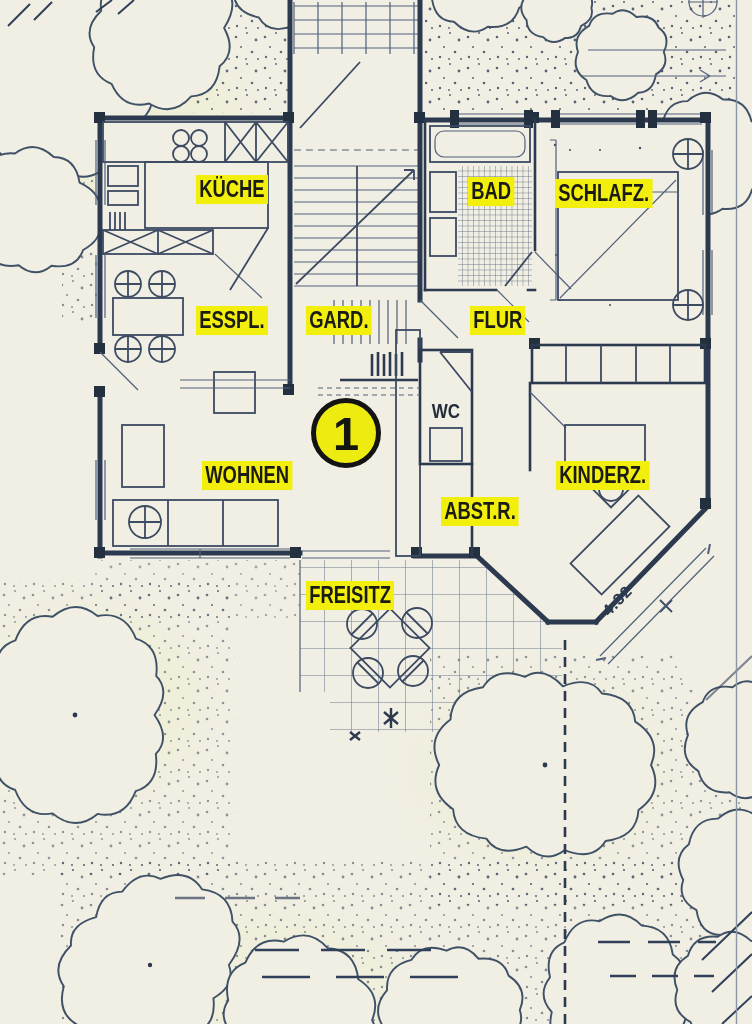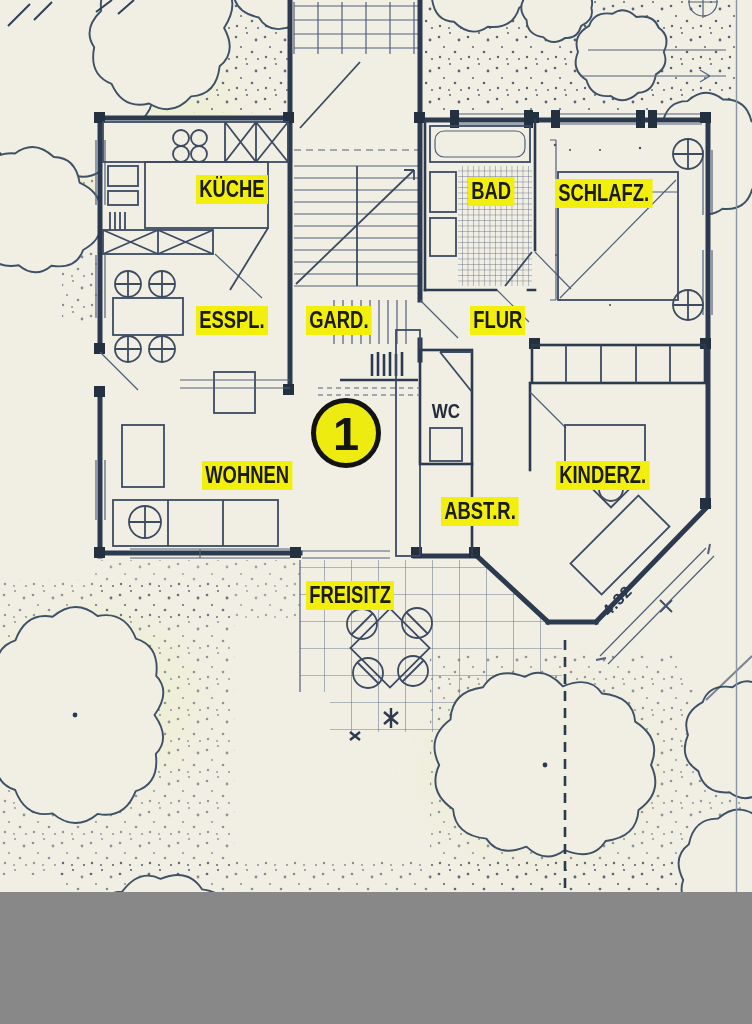--- a/index.html
+++ b/index.html
@@ -1,17 +1,17 @@
 <!DOCTYPE html>
 <html><head>
 <meta charset="utf-8">
 <style>
   html,body{margin:0;padding:0;background:#888;}
   #stage{
-    position:relative;width:752px;height:892px;overflow:hidden;
+    position:relative;width:752px;height:1024px;overflow:hidden;
     background:#f1eee3;
     font-family:"Liberation Sans", sans-serif;
   }
   #plan-svg{position:absolute;left:0;top:0;}
   .room-label{
     position:absolute;
     background:#f2ef0c;
     color:#1b1b15;
     font-weight:bold;
     font-size:23px;

